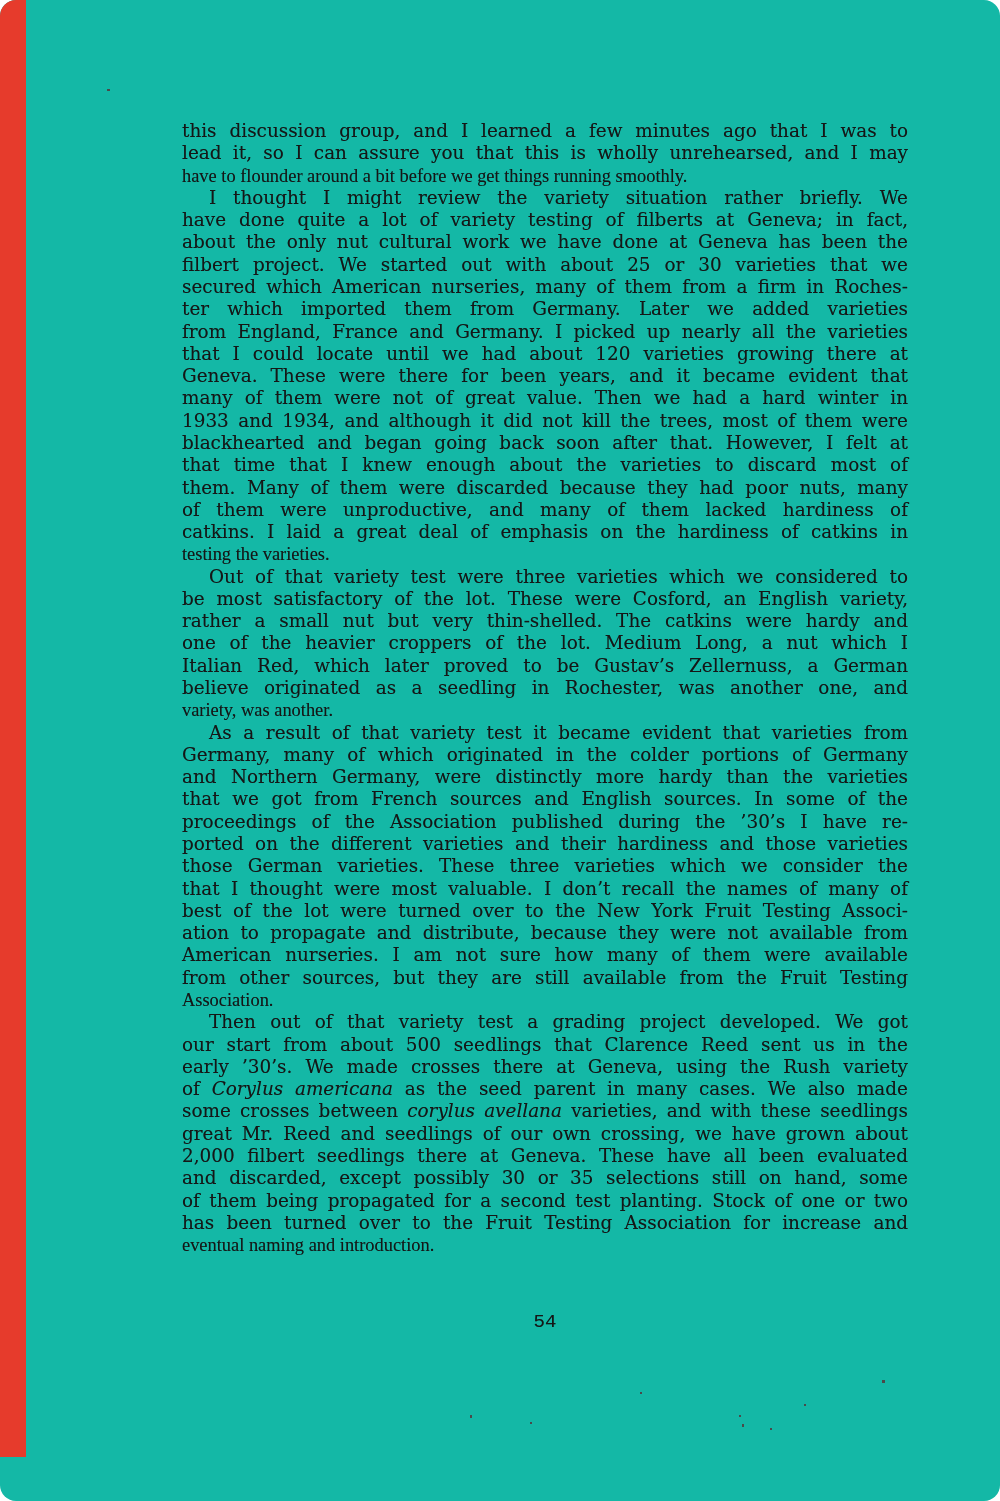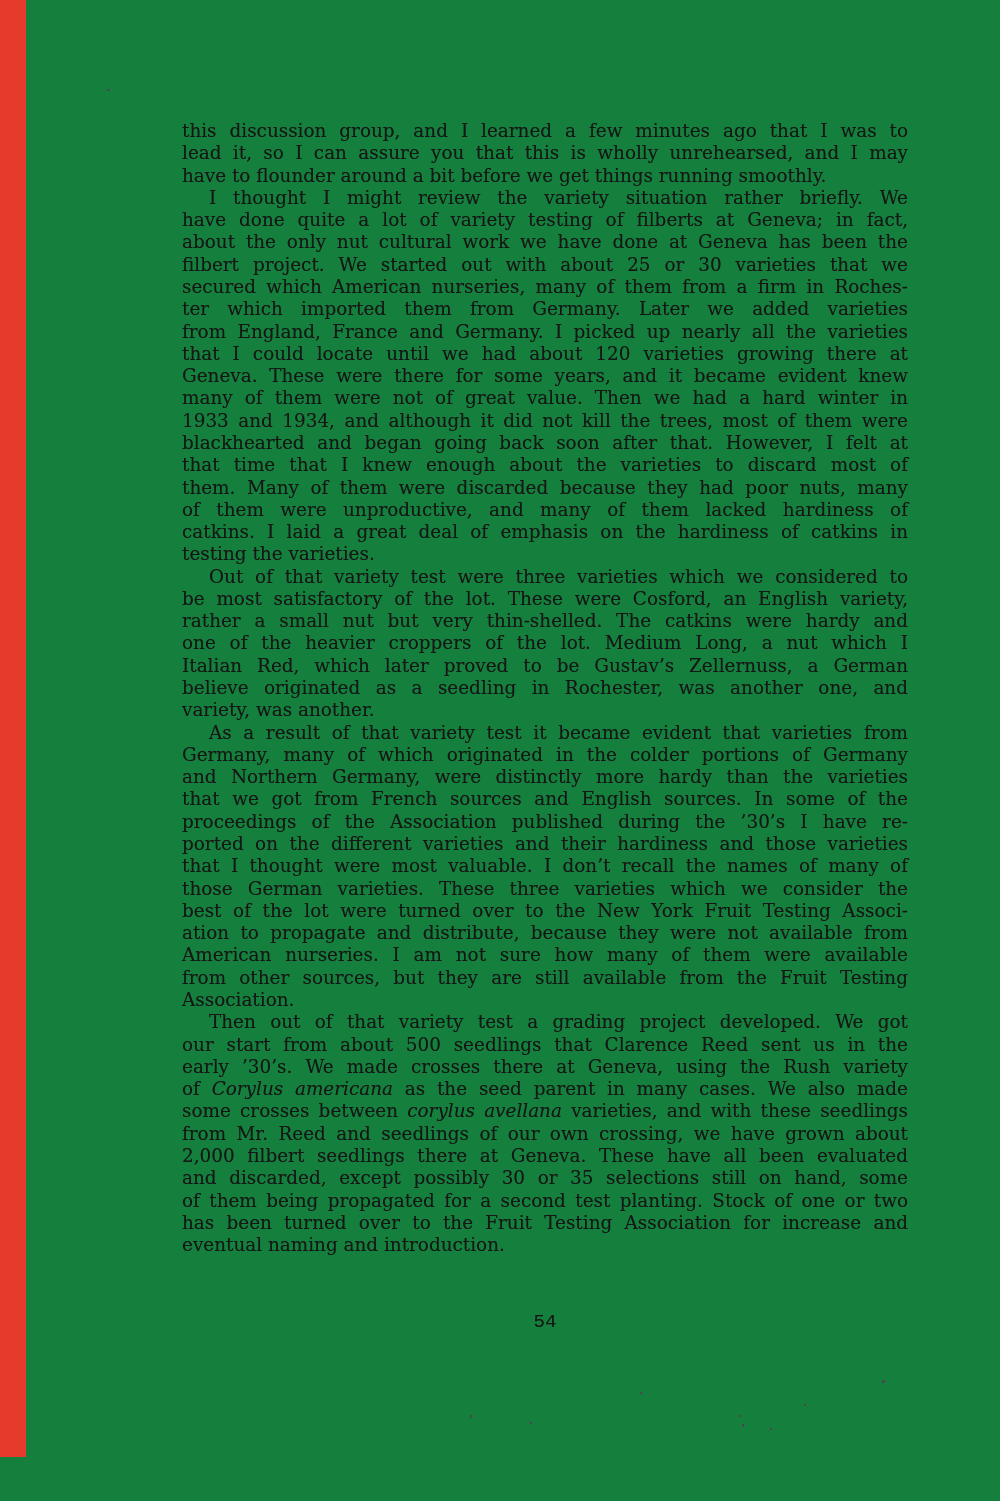--- a/index.html
+++ b/index.html
@@ -23,55 +23,55 @@
     font-size: 18.4px;
     line-height: 22.28px;
     text-shadow: 0 0 0.5px rgba(0,0,0,0.35);
   }
   .paragraph { margin: 0; padding: 0; }
   .line {
     text-align: justify;
     text-align-last: justify;
     white-space: normal;
   }
-  .line.last { text-align-last: left; }
+  .line.last { text-align-last: left; font-family: Liberation Serif, serif; }
   .line.indent { text-indent: 27px; }
   .line i { }
   .page-number {
     position: absolute;
     top: 1311px; left: 182px;
     width: 726px;
     text-align: center;
     font-size: 19px;
     text-shadow: 0 0 0.5px rgba(0,0,0,0.35);
     font-family: Liberation Mono, monospace;
   }
   .speck { position: absolute; background: #4a4a4a; }
 </style>
 </head>
 <body>
 
-<div class="page" style="background: #15803d; color: rgb(22, 22, 22);">
+<div class="page" style="background: #14b8a6; color: rgb(22, 22, 22); border-radius: 16px;">
   <div class="edge-stripe" style="background: rgb(230, 59, 44);"></div>
   <div class="text-block">
       <div class="paragraph">
         <div class="line"><span>this discussion group, and I learned a few minutes ago that I was to</span></div>
         <div class="line"><span>lead it, so I can assure you that this is wholly unrehearsed, and I may</span></div>
         <div class="line last"><span>have to flounder around a bit before we get things running smoothly.</span></div>
       </div>
       <div class="paragraph">
         <div class="line indent"><span>I thought I might review the variety situation rather briefly. We</span></div>
         <div class="line"><span>have done quite a lot of variety testing of filberts at Geneva; in fact,</span></div>
         <div class="line"><span>about the only nut cultural work we have done at Geneva has been the</span></div>
         <div class="line"><span>filbert project. We started out with about 25 or 30 varieties that we</span></div>
         <div class="line"><span>secured which American nurseries, many of them from a firm in Roches-</span></div>
         <div class="line"><span>ter which imported them from Germany. Later we added varieties</span></div>
         <div class="line"><span>from England, France and Germany. I picked up nearly all the varieties</span></div>
         <div class="line"><span>that I could locate until we had about 120 varieties growing there at</span></div>
-        <div class="line"><span>Geneva. These were there for some years, and it became evident knew</span></div>
+        <div class="line"><span>Geneva. These were there for been years, and it became evident that</span></div>
         <div class="line"><span>many of them were not of great value. Then we had a hard winter in</span></div>
         <div class="line"><span>1933 and 1934, and although it did not kill the trees, most of them were</span></div>
         <div class="line"><span>blackhearted and began going back soon after that. However, I felt at</span></div>
         <div class="line"><span>that time that I knew enough about the varieties to discard most of</span></div>
         <div class="line"><span>them. Many of them were discarded because they had poor nuts, many</span></div>
         <div class="line"><span>of them were unproductive, and many of them lacked hardiness of</span></div>
         <div class="line"><span>catkins. I laid a great deal of emphasis on the hardiness of catkins in</span></div>
         <div class="line last"><span>testing the varieties.</span></div>
       </div>
       <div class="paragraph">
@@ -83,35 +83,35 @@
         <div class="line"><span>believe originated as a seedling in Rochester, was another one, and</span></div>
         <div class="line last"><span>variety, was another.</span></div>
       </div>
       <div class="paragraph">
         <div class="line indent"><span>As a result of that variety test it became evident that varieties from</span></div>
         <div class="line"><span>Germany, many of which originated in the colder portions of Germany</span></div>
         <div class="line"><span>and Northern Germany, were distinctly more hardy than the varieties</span></div>
         <div class="line"><span>that we got from French sources and English sources. In some of the</span></div>
         <div class="line"><span>proceedings of the Association published during the ’30’s I have re-</span></div>
         <div class="line"><span>ported on the different varieties and their hardiness and those varieties</span></div>
+        <div class="line"><span>those German varieties. These three varieties which we consider the</span></div>
         <div class="line"><span>that I thought were most valuable. I don’t recall the names of many of</span></div>
-        <div class="line"><span>those German varieties. These three varieties which we consider the</span></div>
         <div class="line"><span>best of the lot were turned over to the New York Fruit Testing Associ-</span></div>
         <div class="line"><span>ation to propagate and distribute, because they were not available from</span></div>
         <div class="line"><span>American nurseries. I am not sure how many of them were available</span></div>
         <div class="line"><span>from other sources, but they are still available from the Fruit Testing</span></div>
         <div class="line last"><span>Association.</span></div>
       </div>
       <div class="paragraph">
         <div class="line indent"><span>Then out of that variety test a grading project developed. We got</span></div>
         <div class="line"><span>our start from about 500 seedlings that Clarence Reed sent us in the</span></div>
         <div class="line"><span>early ’30’s. We made crosses there at Geneva, using the Rush variety</span></div>
         <div class="line"><span>of </span><i>Corylus americana</i><span> as the seed parent in many cases. We also made</span></div>
         <div class="line"><span>some crosses between </span><i>corylus avellana</i><span> varieties, and with these seedlings</span></div>
-        <div class="line"><span>from Mr. Reed and seedlings of our own crossing, we have grown about</span></div>
+        <div class="line"><span>great Mr. Reed and seedlings of our own crossing, we have grown about</span></div>
         <div class="line"><span>2,000 filbert seedlings there at Geneva. These have all been evaluated</span></div>
         <div class="line"><span>and discarded, except possibly 30 or 35 selections still on hand, some</span></div>
         <div class="line"><span>of them being propagated for a second test planting. Stock of one or two</span></div>
         <div class="line"><span>has been turned over to the Fruit Testing Association for increase and</span></div>
         <div class="line last"><span>eventual naming and introduction.</span></div>
       </div>
     </div>
   <div class="page-number">54</div>
 <div class="speck" style="left: 107px; top: 89px; width: 3px; height: 2px;"></div>
     <div class="speck" style="left: 882px; top: 1380px; width: 3px; height: 3px;"></div>

